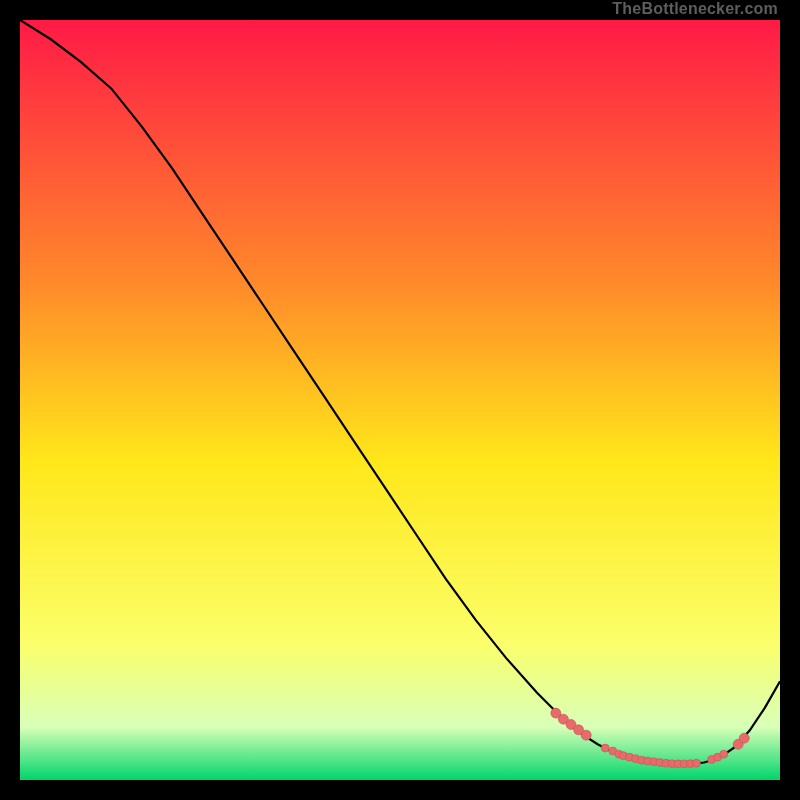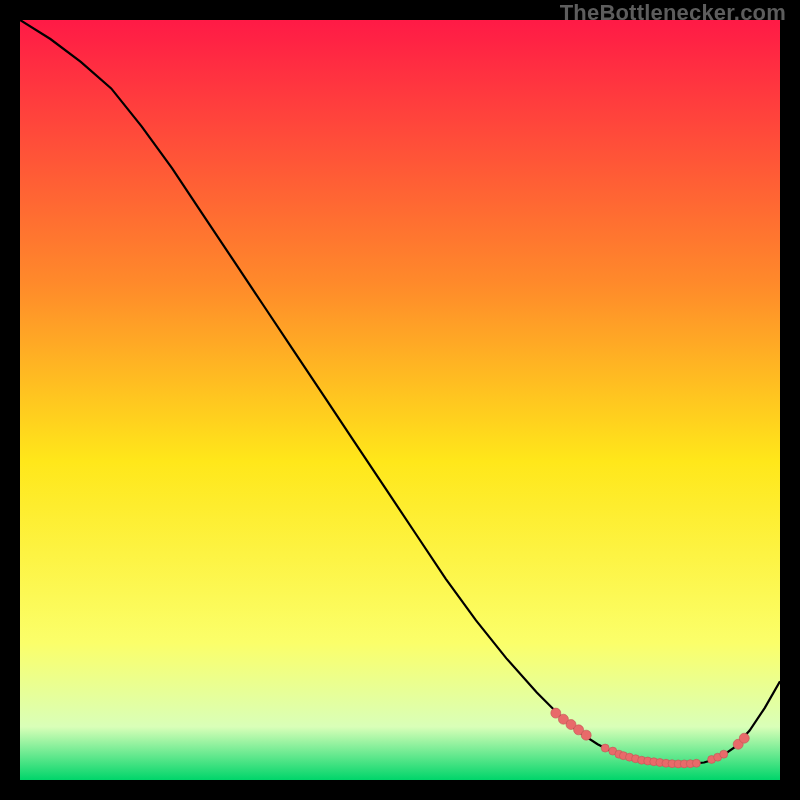--- a/index.html
+++ b/index.html
@@ -20,22 +20,22 @@
   .plot {
     position: absolute;
     left: 20px;
     top: 20px;
     width: 760px;
     height: 760px;
   }
   .watermark {
     position: absolute;
     top: 0px;
-    right: 14px;
-    font-size: 22px;
+    right: 22px;
+    font-size: 16px;
     font-weight: 600;
     color: #5d5d5d;
     letter-spacing: 0.2px;
     text-align: center;
   }
 </style>
 </head>
 <body>
 
 <div class="frame">

